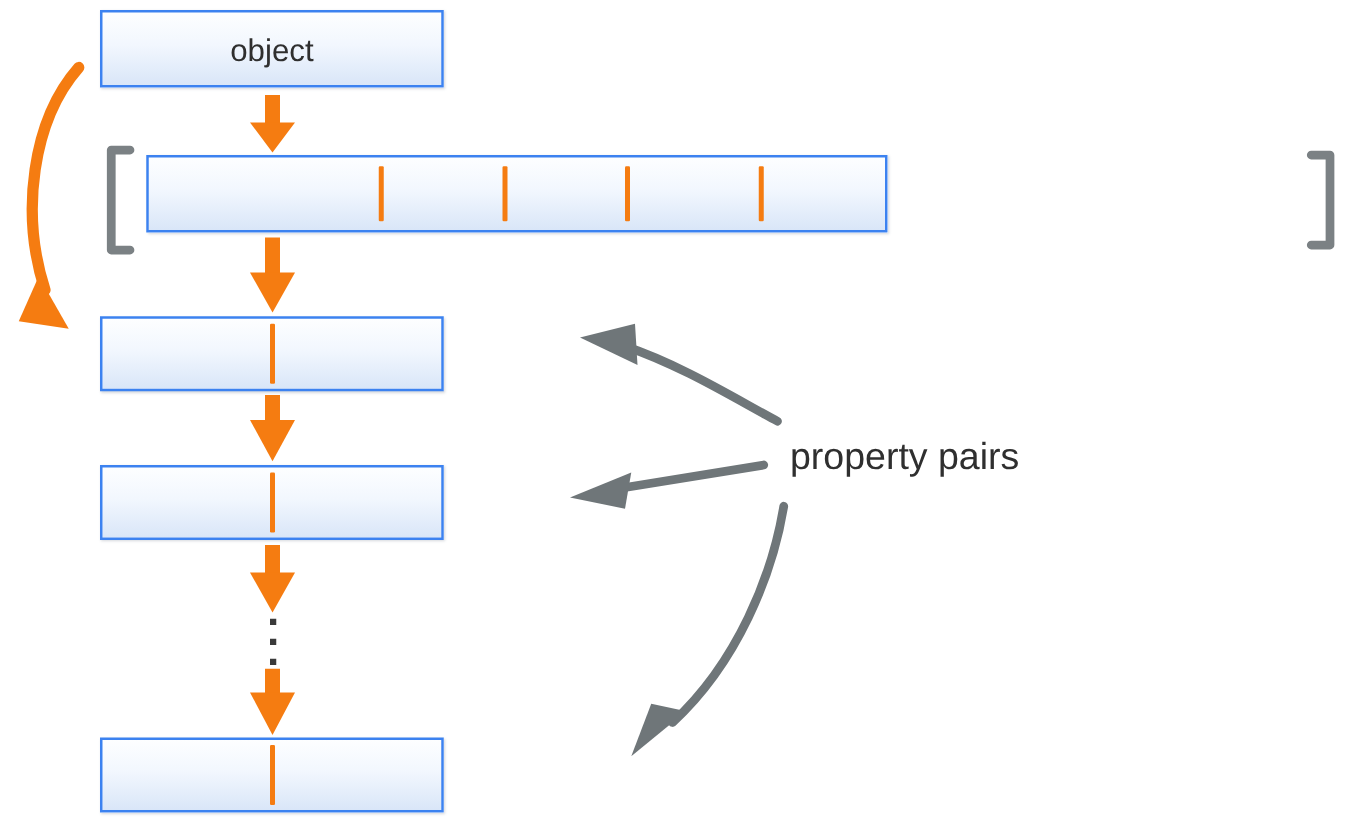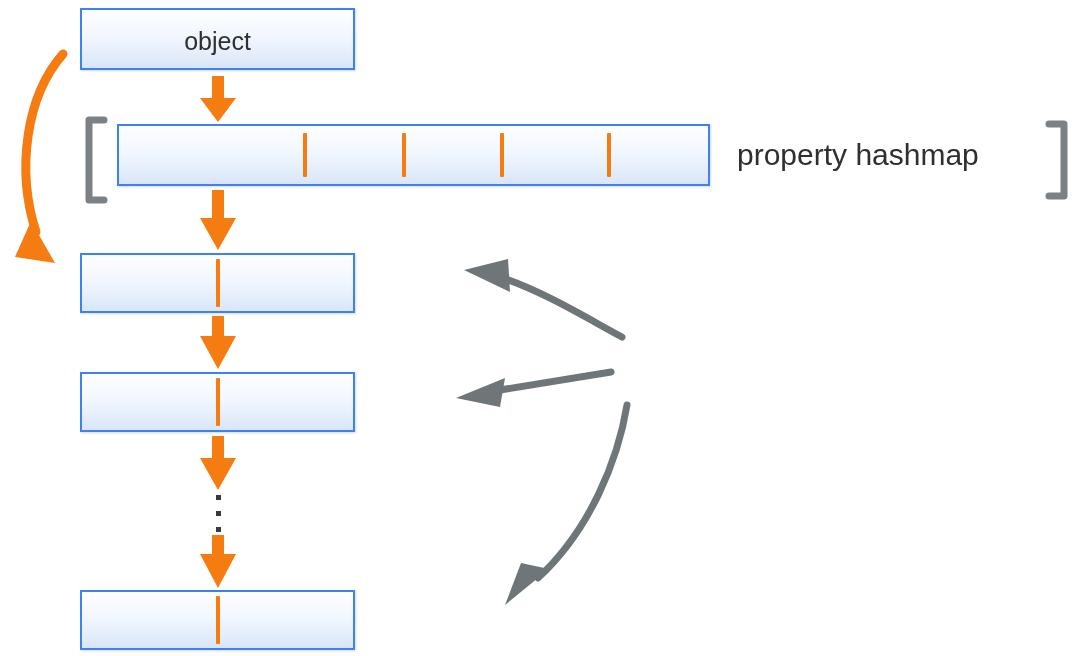--- a/index.html
+++ b/index.html
@@ -138,16 +138,16 @@
   <div class="box" style="left:80px; top:372px; width:275px; height:60px;"></div>
   <div class="tick" style="left:216px; top:378px; height:48px;"></div>
 
   <div class="box" style="left:80px; top:590px; width:275px; height:60px;"></div>
   <div class="tick" style="left:216px; top:596px; height:48px;"></div>
 
   <div class="dot" style="left:216px; top:495px;"></div>
   <div class="dot" style="left:216px; top:511px;"></div>
   <div class="dot" style="left:216px; top:527px;"></div>
 
-  <div class="annot" style="left:737px; top:140px;">property hashmap</div>
 
+  <div class="annot" style="left:632px; top:351px;">property pairs</div>
 
 </div>
 
 </body></html>

